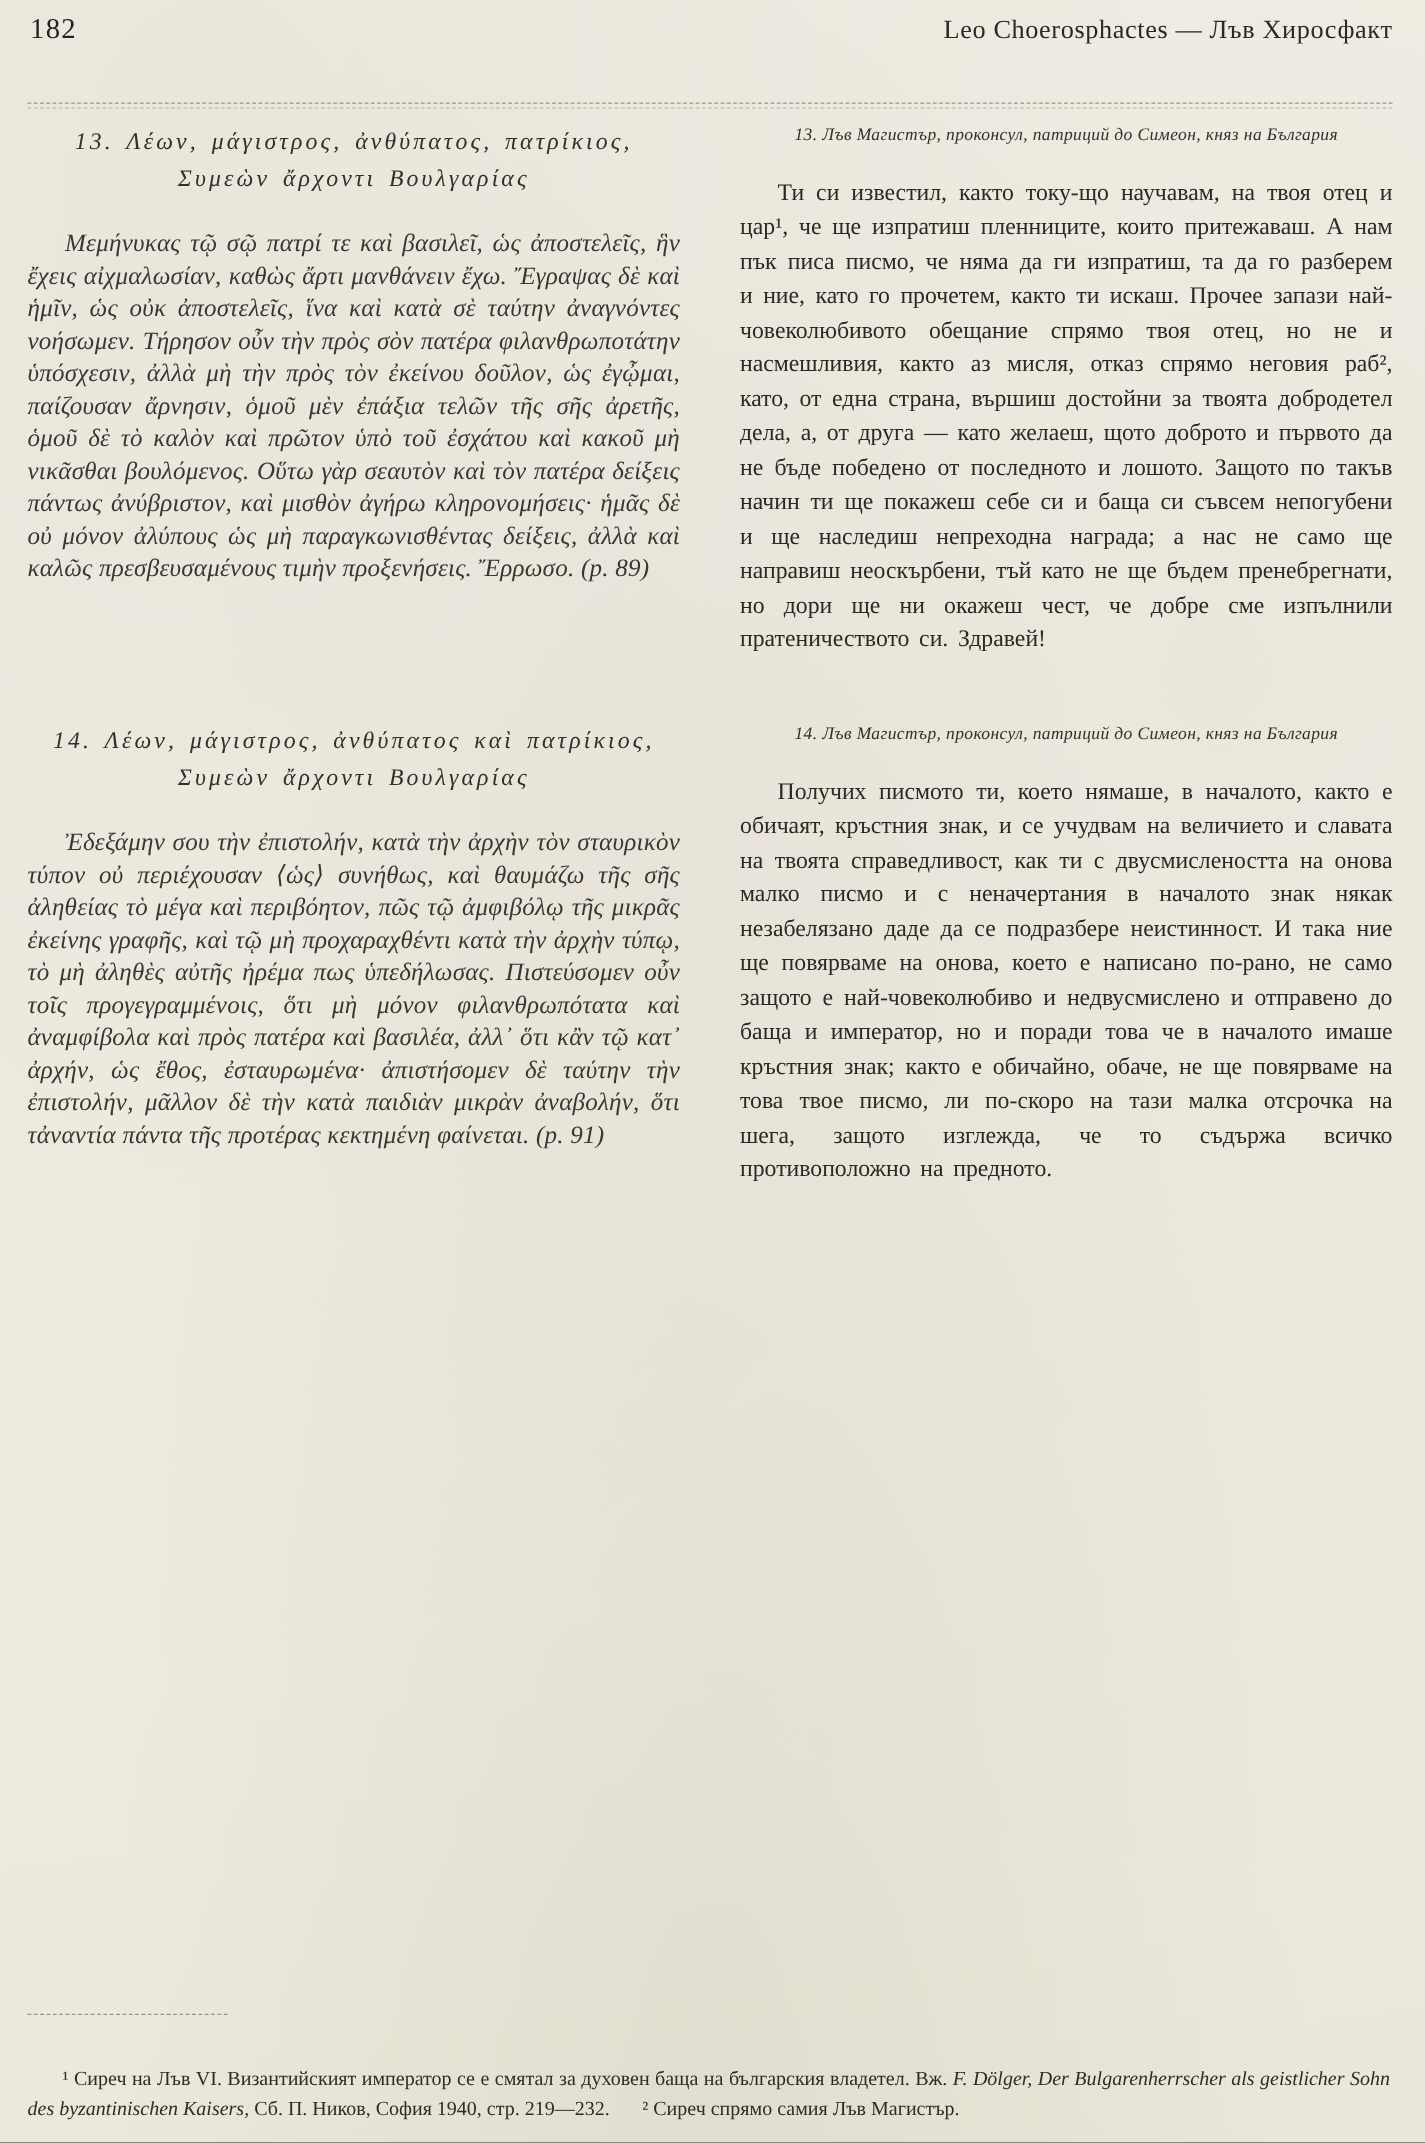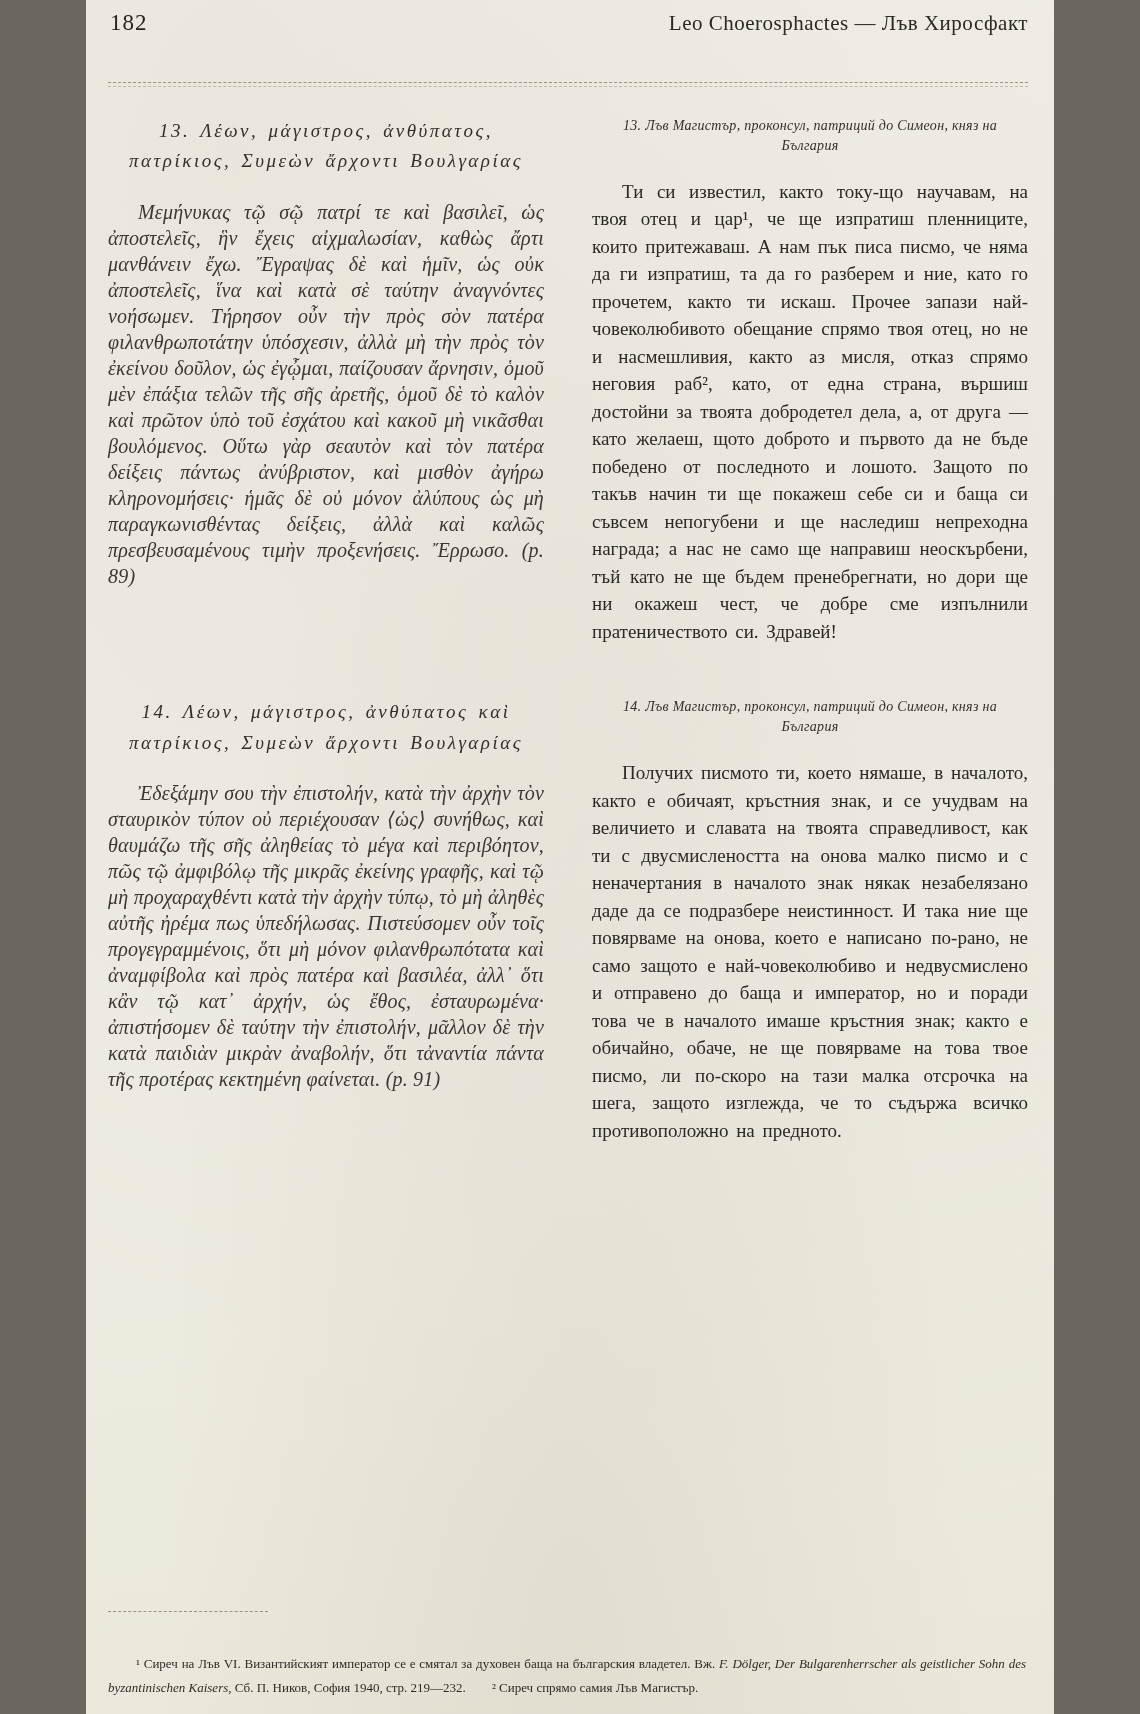--- a/index.html
+++ b/index.html
@@ -1,19 +1,19 @@
 <!DOCTYPE html>
 <html lang="bg"><head>
 <meta charset="utf-8">
 <style>
   * { margin: 0; padding: 0; box-sizing: border-box; }
   html, body { background: #6b675f; }
   .page {
     position: relative;
-    width: 968px;
+    width: 1140px;
     height: 1714px;
     margin: 0 auto;
     overflow: hidden;
     color: #2d2b26;
     font-family: "Liberation Serif", "DejaVu Serif", serif;
     background:
       radial-gradient(ellipse at 15% 8%,  rgba(125,112,85,0.07), transparent 55%),
       radial-gradient(ellipse at 85% 30%, rgba(125,112,85,0.05), transparent 60%),
       radial-gradient(ellipse at 50% 95%, rgba(110,100,75,0.08), transparent 60%),
       linear-gradient(173deg, #f2efe6 0%, #efece2 55%, #eae7da 100%);
@@ -41,21 +41,21 @@
     border-top: 1px dashed #c2bcab;
     margin-top: 3px;
   }
 
   
   .columns {
     display: grid;
     grid-template-columns: 1fr 1fr;
     column-gap: 48px;
     row-gap: 52px;
-    margin-top: 29px;
+    margin-top: 12px;
   }
   .letter-heading {
     text-align: center;
     font-style: italic;
     margin: 0 6px 22px 6px;
     color: #33302a;
   }
   .greek .letter-heading {
     font-size: 19px;
     letter-spacing: 2.5px;
@@ -90,21 +90,21 @@
     position: absolute;
     left: 22px; right: 28px; bottom: 14px;
   }
   .footnote-rule {
     border: none;
     border-top: 1.5px dashed #9a9384;
     width: 160px;
     margin-bottom: 12px;
   }
   .footnote-text {
-    font-size: 13px;
+    font-size: 16px;
     line-height: 24px;
     text-align: justify;
     text-indent: 28px;
     color: #2e2c27;
     margin-top: 40px;
   }
   .footnote-text i { font-style: italic; }
   .fn2 { padding-left: 26px; }
 </style>
 </head>

